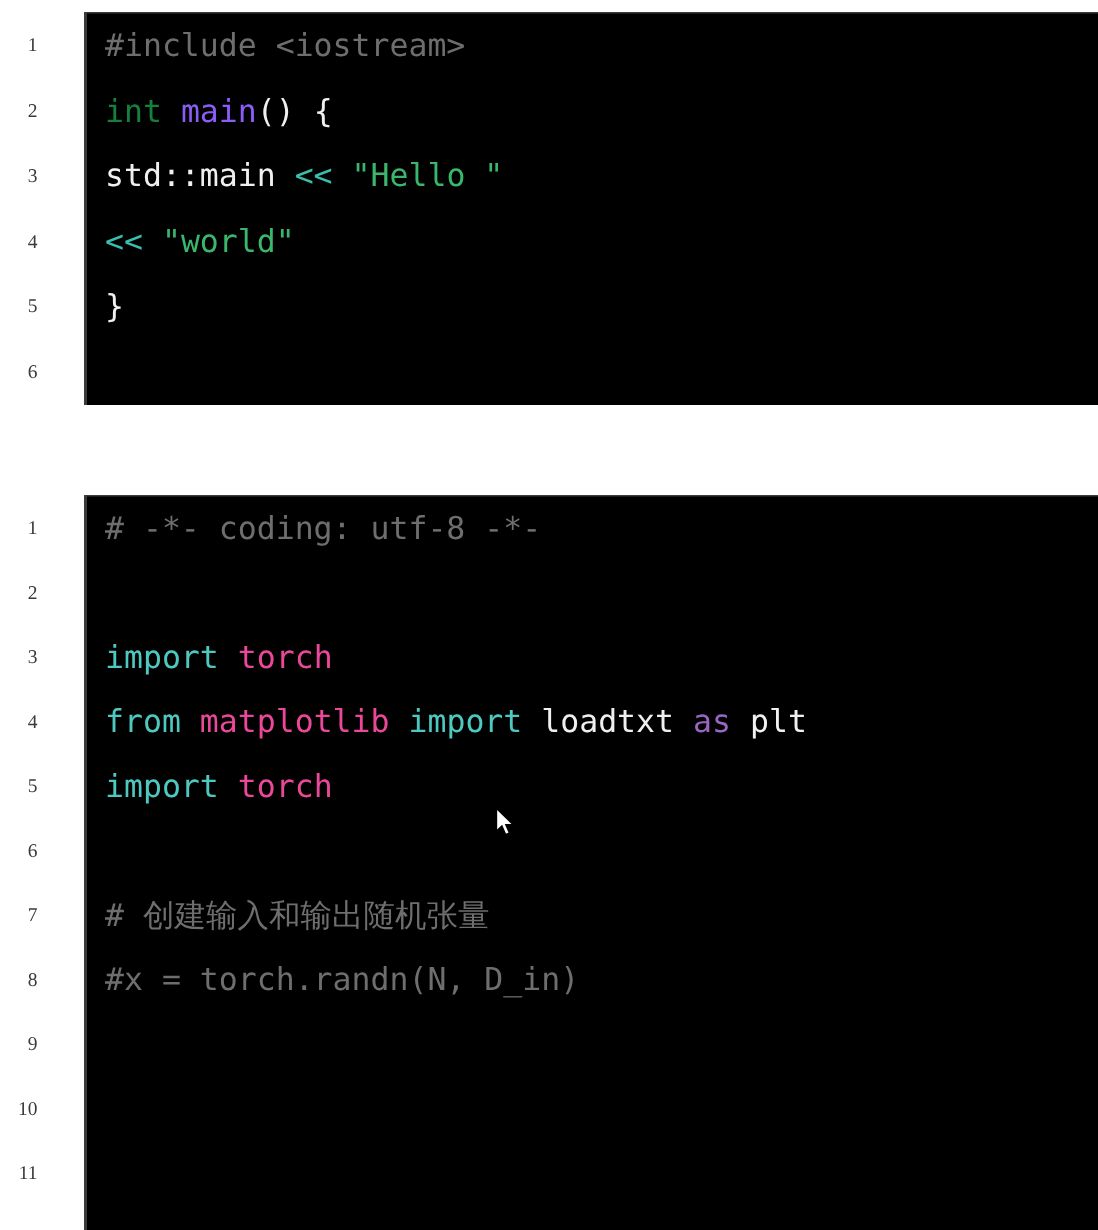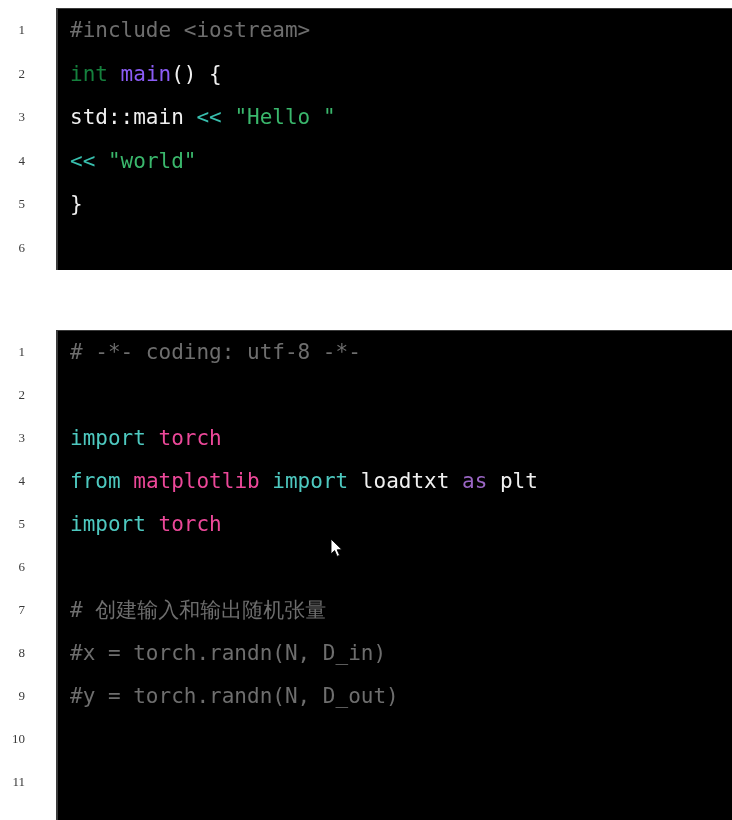--- a/index.html
+++ b/index.html
@@ -144,21 +144,20 @@
   <div class="code-surface">
     <div class="code-lines">
         <span class="line"><span class="t-comment"># -*- coding: utf-8 -*-</span></span>
         <span class="line">&nbsp;</span>
         <span class="line"><span class="t-imp">import</span><span class="t-plain"> </span><span class="t-mod">torch</span></span>
         <span class="line"><span class="t-imp">from</span><span class="t-plain"> </span><span class="t-mod">matplotlib</span><span class="t-plain"> </span><span class="t-imp">import</span><span class="t-plain"> </span><span class="t-plain">loadtxt</span><span class="t-plain"> </span><span class="t-as">as</span><span class="t-plain"> </span><span class="t-plain">plt</span></span>
         <span class="line"><span class="t-imp">import</span><span class="t-plain"> </span><span class="t-mod">torch</span></span>
         <span class="line">&nbsp;</span>
         <span class="line"><span class="t-comment"># 创建输入和输出随机张量</span></span>
         <span class="line"><span class="t-comment">#x = torch.randn(N, D_in)</span></span>
-        <span class="line"><span class="t-comment">#y = torch.randn(N, D_out)</span></span>
       </div>
     <div class="watermark">CSDN @hu_shidong</div>
   </div>
 </div>
 
 <svg class="mouse-cursor" viewBox="0 0 14 20" xmlns="http://www.w3.org/2000/svg" style="left: 330px; top: 538px;">
   <path d="M1 1 L1 16 L4.6 12.6 L7.1 18.4 L9.6 17.3 L7.2 11.8 L12 11.7 Z" fill="#ffffff" stroke="#000000" stroke-width="0.9"></path>
 </svg>
 
 </body></html>

